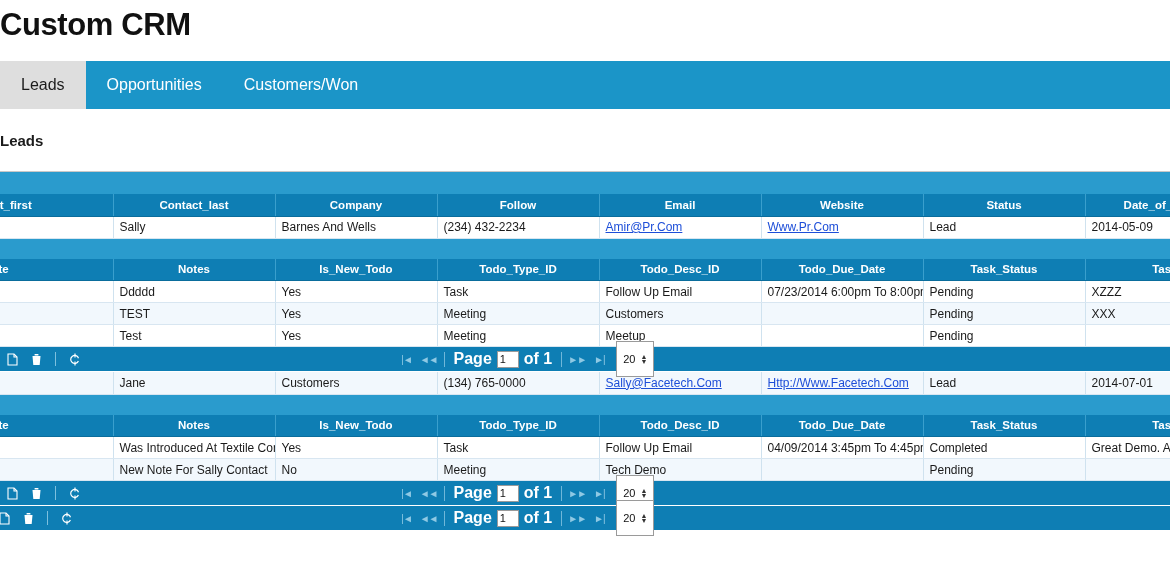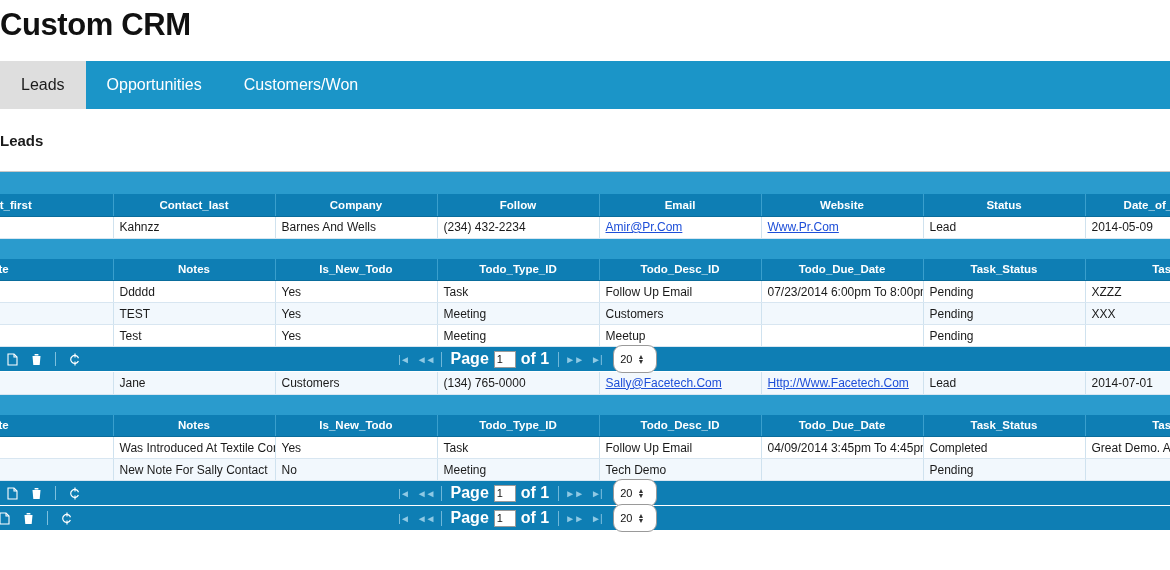--- a/index.html
+++ b/index.html
@@ -174,23 +174,23 @@
     font-size: 11px;
     text-align: left;
     padding: 0 2px;
     color: #111;
     font-family: "Liberation Sans", sans-serif;
   }
   .pg-size {
     display: flex; align-items: center;
     background: #ffffff;
     border: 1px solid #9a9a9a;
-    border-radius: 9px;
-    height: 28px;
-    padding: 0 12px 0 6px;
+    border-radius: 0;
+    height: 36px;
+    padding: 0 6px 0 6px;
     margin-left: 6px;
     font-size: 11px;
     color: #111;
     cursor: pointer;
   }
   .pg-size .spin {
     display: flex; flex-direction: column;
     line-height: 5px; font-size: 7px; margin-left: 5px; color: #333;
   }
 
@@ -234,21 +234,21 @@
           <th>Follow</th>
           <th>Email</th>
           <th>Website</th>
           <th>Status</th>
           <th>Date_of_Initial_Contact</th>
         </tr>
       </thead>
       <tbody>
         <tr>
           <td>Amir</td>
-          <td>Kahnzz</td>
+          <td>Sally</td>
           <td>Barnes And Wells</td>
           <td>(234) 432-2234</td>
           <td><a href="#">Amir@Pr.Com</a></td>
           <td><a href="#">Www.Pr.Com</a></td>
           <td>Lead</td>
           <td>2014-05-09</td>
         </tr>
       </tbody>
     </table>
 

